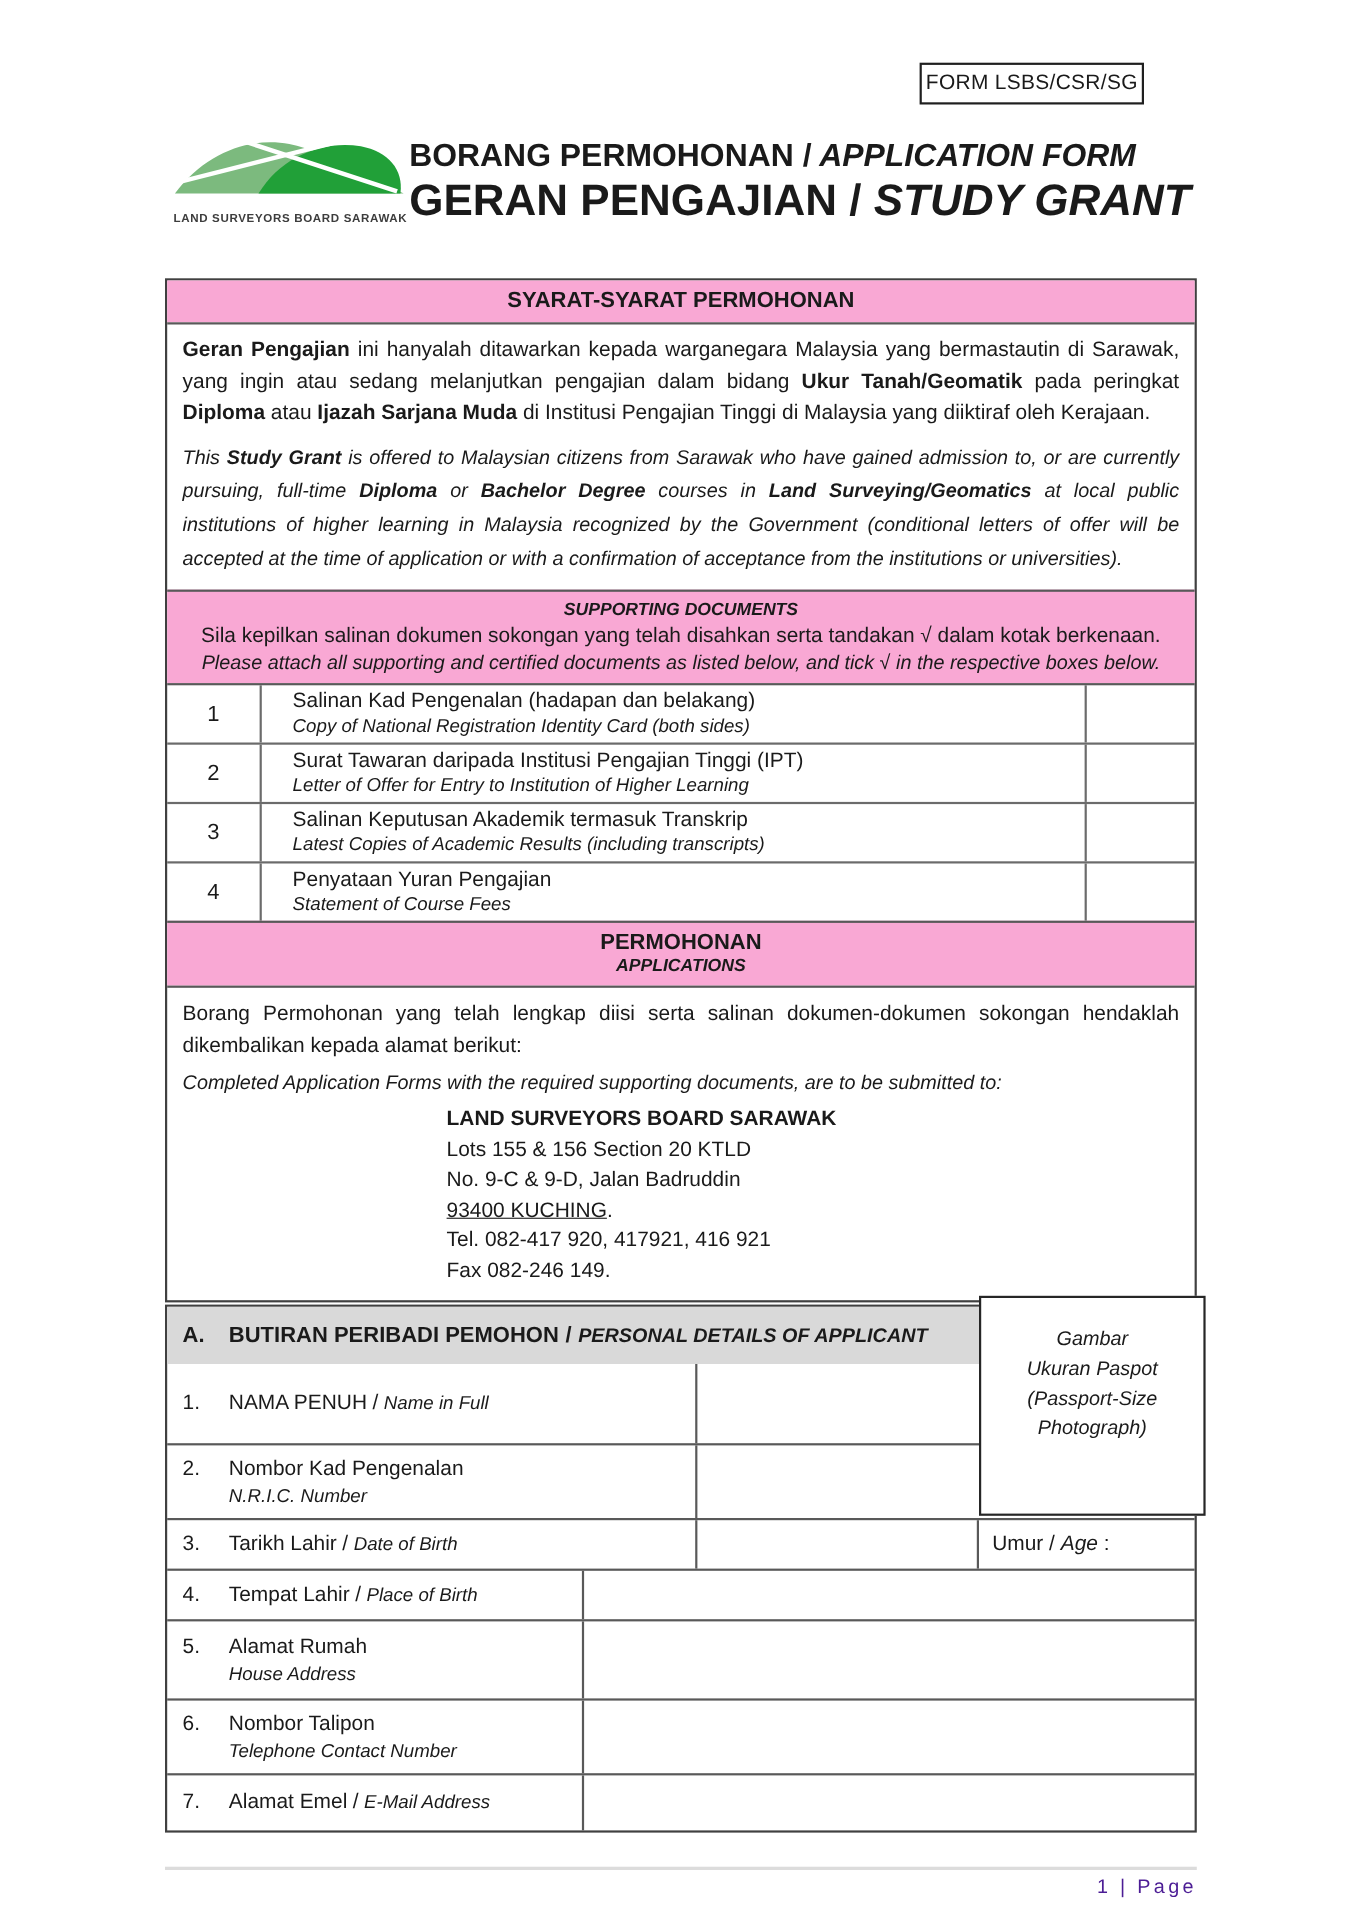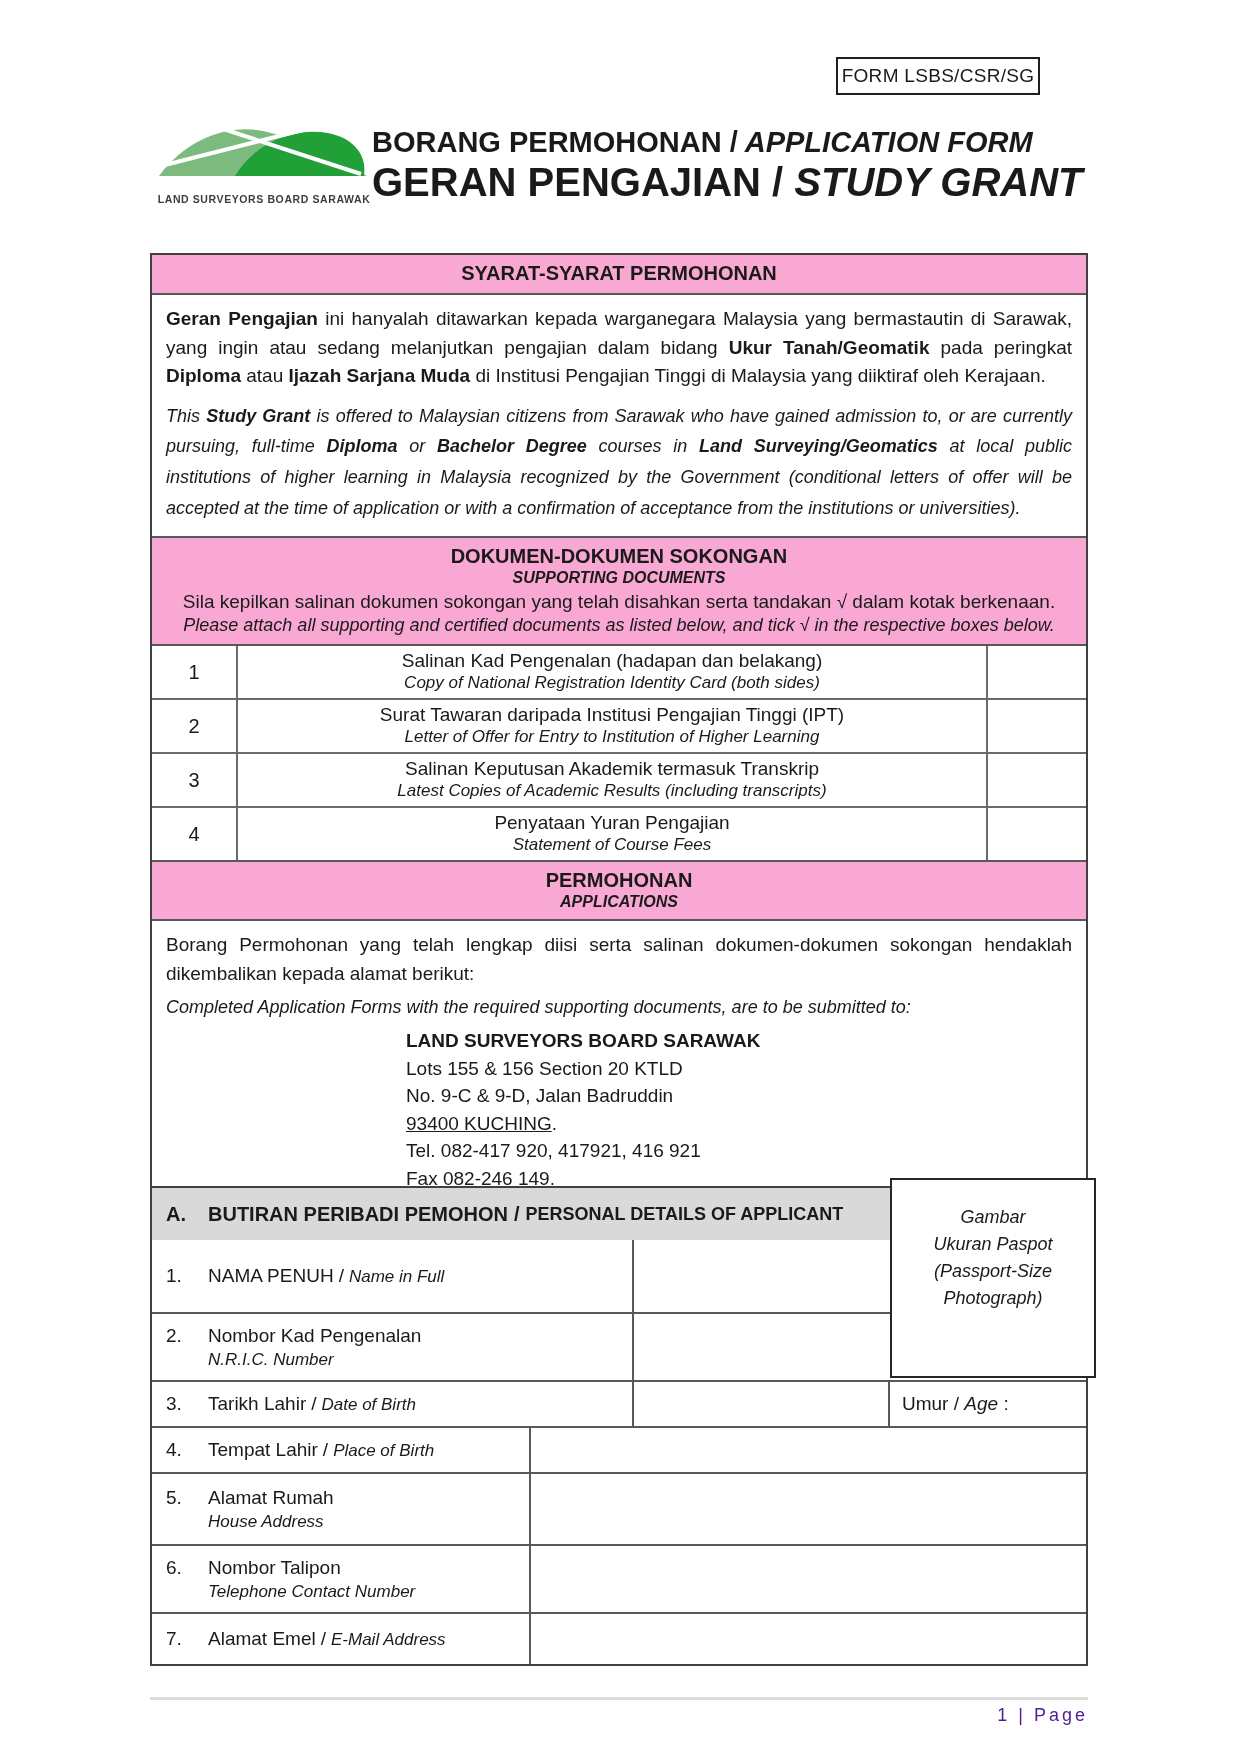--- a/index.html
+++ b/index.html
@@ -55,21 +55,21 @@
     text-align-last:left; margin-top:10px;
   }
 
   
   .doc-row { display:flex; align-items:stretch; min-height:52px; }
   .doc-row + .doc-row { border-top:2px solid #6b6b6b; }
   .doc-num {
     width:84px; flex:0 0 84px; border-right:2px solid #6b6b6b;
     display:flex; align-items:center; justify-content:center; font-size:20px;
   }
-  .doc-text { flex:1 1 auto; padding:4px 28px 5px;text-align:center; }
+  .doc-text { flex:1 1 auto; padding:4px 28px 5px; }
   .doc-ms { font-size:19px; }
   .doc-en { font-size:17px; font-style:italic; margin-top:1px; }
   .doc-check { width:98px; flex:0 0 98px; border-left:2px solid #6b6b6b; }
 
   
   .addr-block { margin-left:240px; margin-top:4px; font-size:19px; line-height:1.45; }
   .addr-name { font-weight:bold; }
   .addr-city u { text-decoration:underline; }
 
   
@@ -77,21 +77,21 @@
     position:absolute; left:150px; top:1186px; width:938px;
     border:2px solid #404040; box-sizing:border-box; background:#fff;
   }
   .sa-bar {
     background:#D9D9D9; height:52px; display:flex; align-items:center;
     padding-left:14px; box-sizing:border-box;
   }
   .sa-bar .sa-letter { font-size:20px; font-weight:bold; width:42px; }
   .sa-bar .sa-h-ms { font-size:20px; font-weight:bold; }
   .sa-bar .sa-h-sep { font-size:20px; font-weight:bold; margin:0 6px; }
-  .sa-bar .sa-h-en { font-size:18px; font-weight:bold; }
+  .sa-bar .sa-h-en { font-size:18px; font-weight:bold; font-style:italic; }
 
   .sa-row { display:flex; align-items:stretch; border-top:2px solid #595959; box-sizing:border-box; }
   .sa-label {
     flex:0 0 480px; width:480px; box-sizing:border-box; padding:8px 8px 8px 14px;
     display:flex; flex-direction:column; justify-content:center;
   }
   .sa-label.narrow { flex:0 0 377px; width:377px; }
   .sa-line1 { display:flex; align-items:baseline; }
   .sa-num { width:42px; flex:0 0 42px; font-size:19px; }
   .sa-ms { font-size:19px; }
@@ -160,21 +160,20 @@
     <div class="body-block sect">
       <div class="para-ms">
         <span class="bd">Geran Pengajian</span><span> ini hanyalah ditawarkan kepada warganegara Malaysia yang bermastautin di Sarawak, yang ingin atau sedang melanjutkan pengajian dalam bidang </span><span class="bd">Ukur Tanah/Geomatik</span><span> pada peringkat </span><span class="bd">Diploma</span><span> atau </span><span class="bd">Ijazah Sarjana Muda</span><span> di Institusi Pengajian Tinggi di Malaysia yang diiktiraf oleh Kerajaan.</span>
       </div>
       <div class="para-en">
         <span>This </span><span class="bd">Study Grant</span><span> is offered to Malaysian citizens from Sarawak who have gained admission to, or are currently pursuing, full-time </span><span class="bd">Diploma</span><span> or </span><span class="bd">Bachelor Degree</span><span> courses in </span><span class="bd">Land Surveying/Geomatics</span><span> at local public institutions of higher learning in Malaysia recognized by the Government (conditional letters of offer will be accepted at the time of application or with a confirmation of acceptance from the institutions or universities).</span>
       </div>
     </div>
 
     <div class="orange-header sect">
-      <div class="h-ms">DOKUMEN-DOKUMEN SOKONGAN</div>
       <div class="h-en">SUPPORTING DOCUMENTS</div>
       <div class="note-ms">Sila kepilkan salinan dokumen sokongan yang telah disahkan serta tandakan √ dalam kotak berkenaan.</div>
       <div class="note-en">Please attach all supporting and certified documents as listed below, and tick √ in the respective boxes below.</div>
     </div>
 
     <div class="doc-table sect">
       <div class="doc-row">
         <div class="doc-num">1</div>
         <div class="doc-text">
           <div class="doc-ms">Salinan Kad Pengenalan (hadapan dan belakang)</div>

